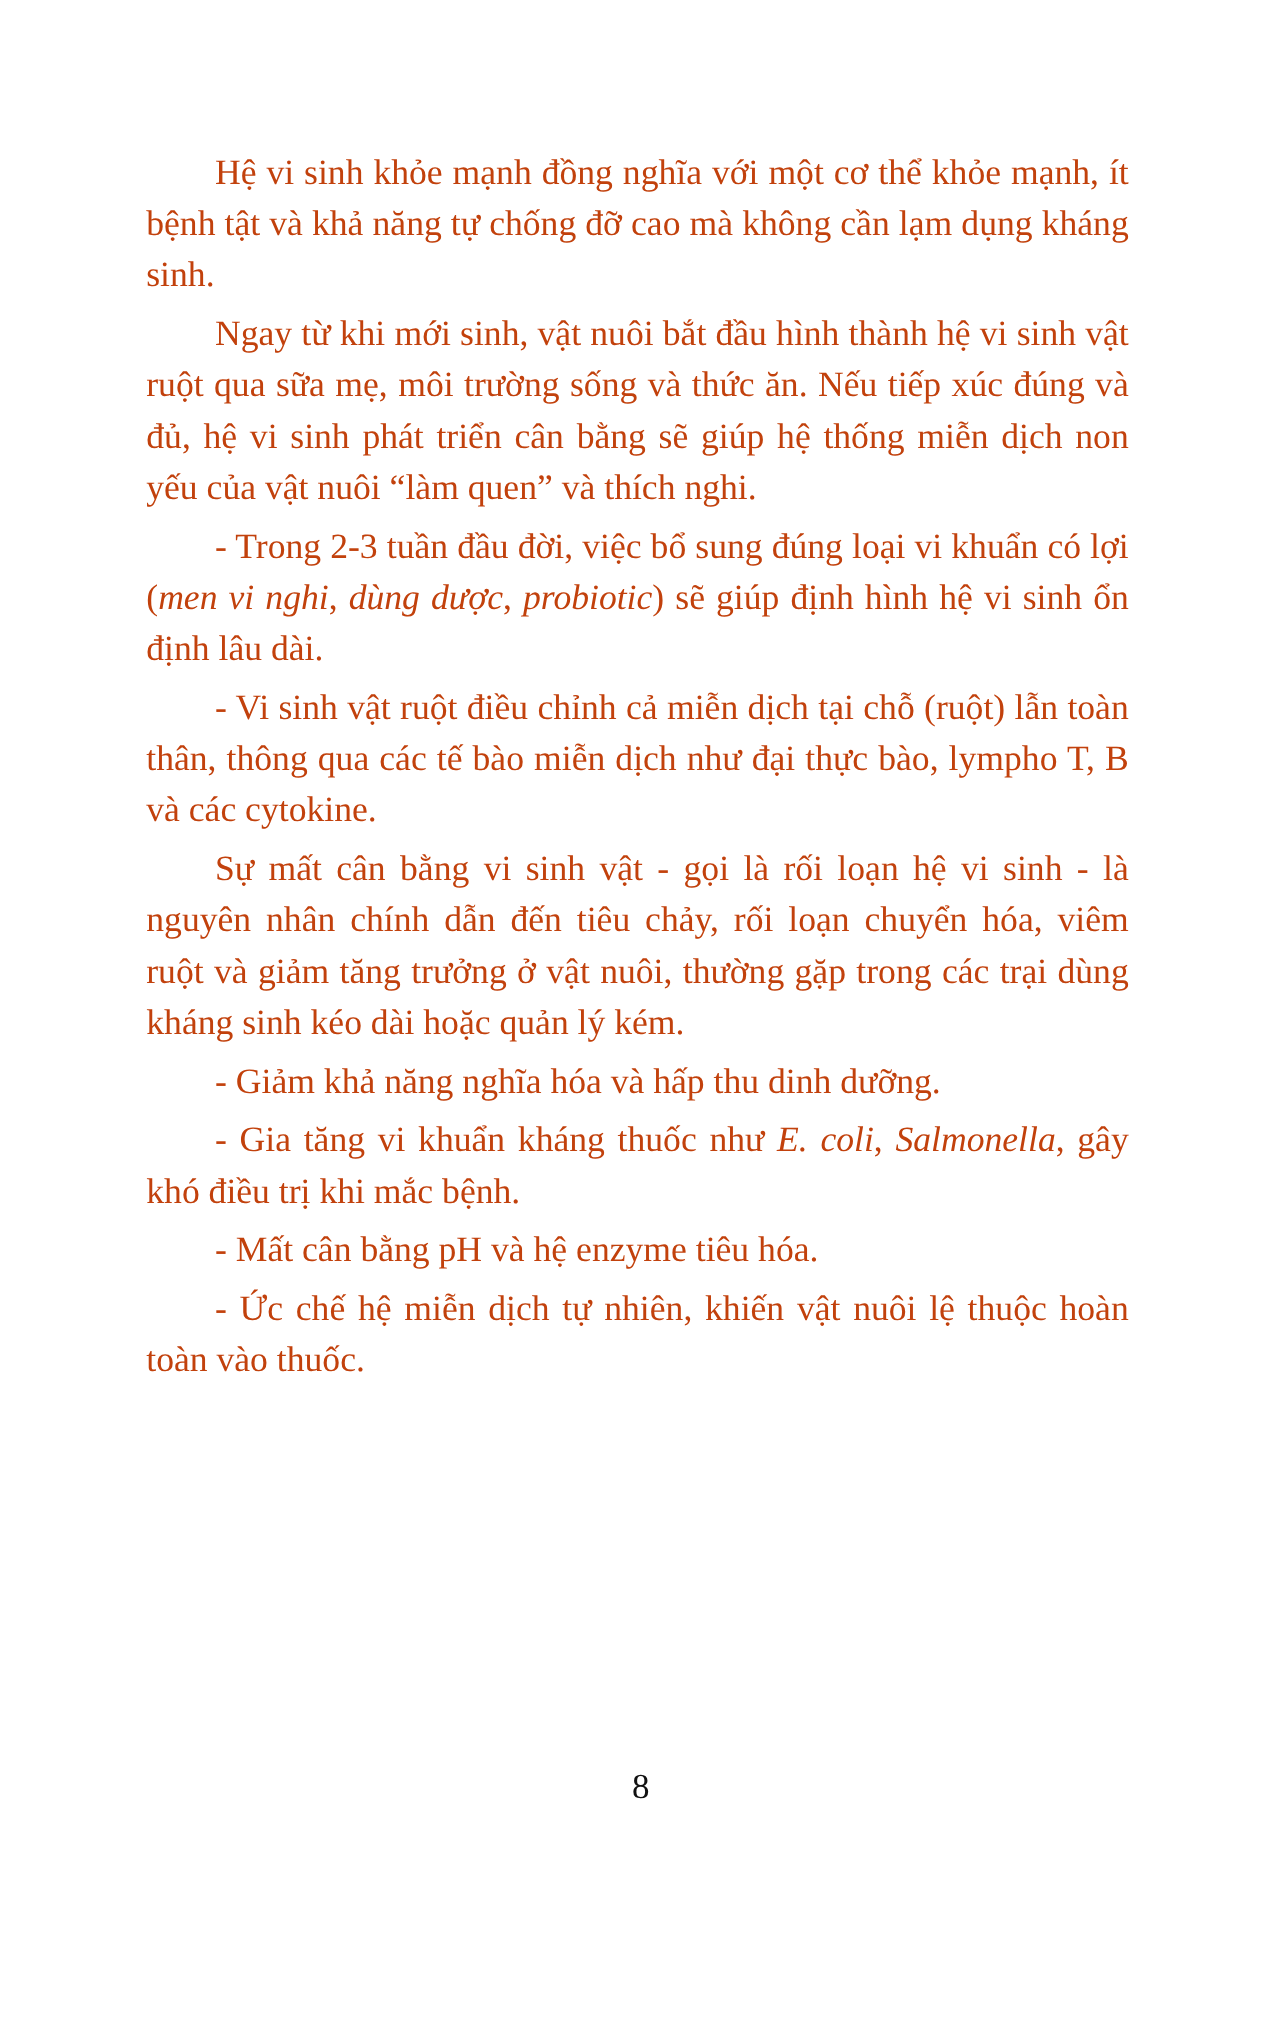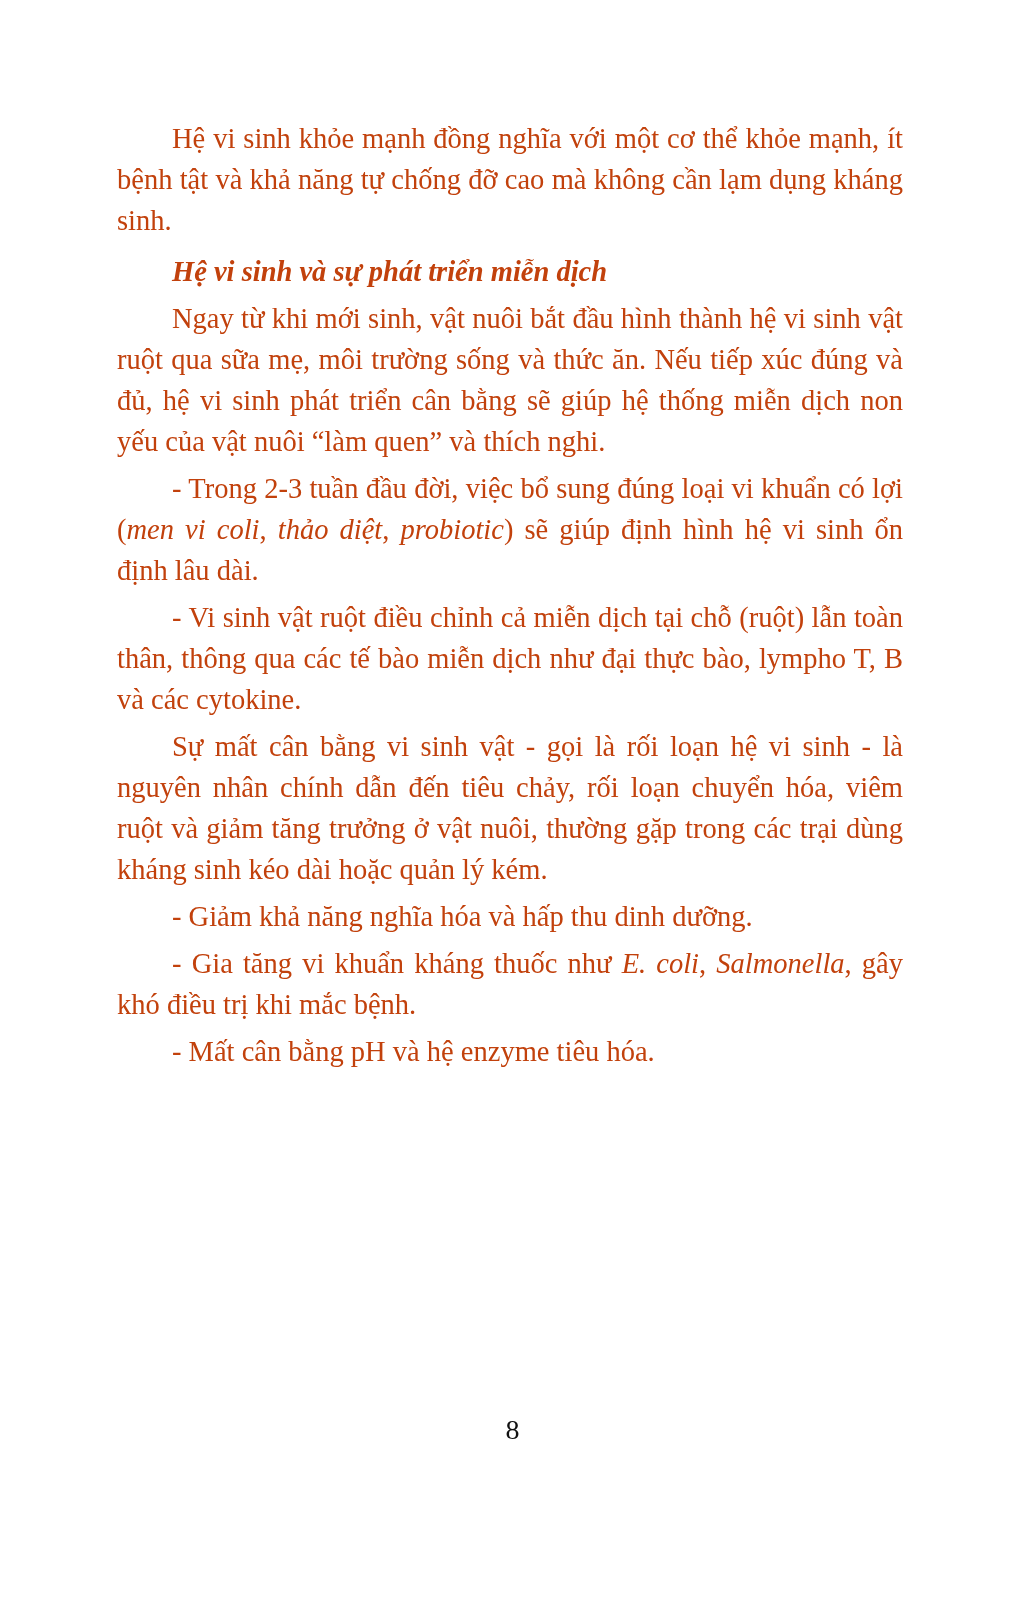--- a/index.html
+++ b/index.html
@@ -18,33 +18,33 @@
     position: absolute; left: 0; width: 1025px; top: 1414px; text-align: center;
     font-family: "Liberation Serif", "DejaVu Serif", serif; font-size: 28px; color: #111111;
   }
 </style>
 </head>
 <body>
 
 <div class="page">
   <p class="p">Hệ vi sinh khỏe mạnh đồng nghĩa với một cơ thể khỏe mạnh, ít bệnh tật và khả năng tự chống đỡ cao mà không cần lạm dụng kháng sinh.</p>
 
-  <p class="h">Hệ vi sinh và sự phát triển miễn dịch</p>
 
   <p class="p">Ngay từ khi mới sinh, vật nuôi bắt đầu hình thành hệ vi sinh vật ruột qua sữa mẹ, môi trường sống và thức ăn. Nếu tiếp xúc đúng và đủ, hệ vi sinh phát triển cân bằng sẽ giúp hệ thống miễn dịch non yếu của vật nuôi “làm quen” và thích nghi.</p>
 
-  <p class="bullet"><span>- Trong 2-3 tuần đầu đời, việc bổ sung đúng loại vi khuẩn có lợi (</span><em>men vi coli</em><span>, </span><em>thảo diệt</em><span>, </span><em>probiotic</em><span>) sẽ giúp định hình hệ vi sinh ổn định lâu dài.</span></p>
+  <p class="bullet"><span>- Trong 2-3 tuần đầu đời, việc bổ sung đúng loại vi khuẩn có lợi (</span><em>men vi nghi</em><span>, </span><em>dùng dược</em><span>, </span><em>probiotic</em><span>) sẽ giúp định hình hệ vi sinh ổn định lâu dài.</span></p>
 
   <p class="bullet">- Vi sinh vật ruột điều chỉnh cả miễn dịch tại chỗ (ruột) lẫn toàn thân, thông qua các tế bào miễn dịch như đại thực bào, lympho T, B và các cytokine.</p>
 
   <p class="p">Sự mất cân bằng vi sinh vật - gọi là rối loạn hệ vi sinh - là nguyên nhân chính dẫn đến tiêu chảy, rối loạn chuyển hóa, viêm ruột và giảm tăng trưởng ở vật nuôi, thường gặp trong các trại dùng kháng sinh kéo dài hoặc quản lý kém.</p>
 
 
 
   <p class="bullet">- Giảm khả năng nghĩa hóa và hấp thu dinh dưỡng.</p>
 
   <p class="bullet"><span>- Gia tăng vi khuẩn kháng thuốc như </span><em>E. coli</em><span>, </span><em>Salmonella</em><span>, gây khó điều trị khi mắc bệnh.</span></p>
 
   <p class="bullet">- Mất cân bằng pH và hệ enzyme tiêu hóa.</p>
 
+  <p class="bullet">- Ức chế hệ miễn dịch tự nhiên, khiến vật nuôi lệ thuộc hoàn toàn vào thuốc.</p>
 </div>
 
 <div class="pagenum">8</div>
 
 </body></html>

